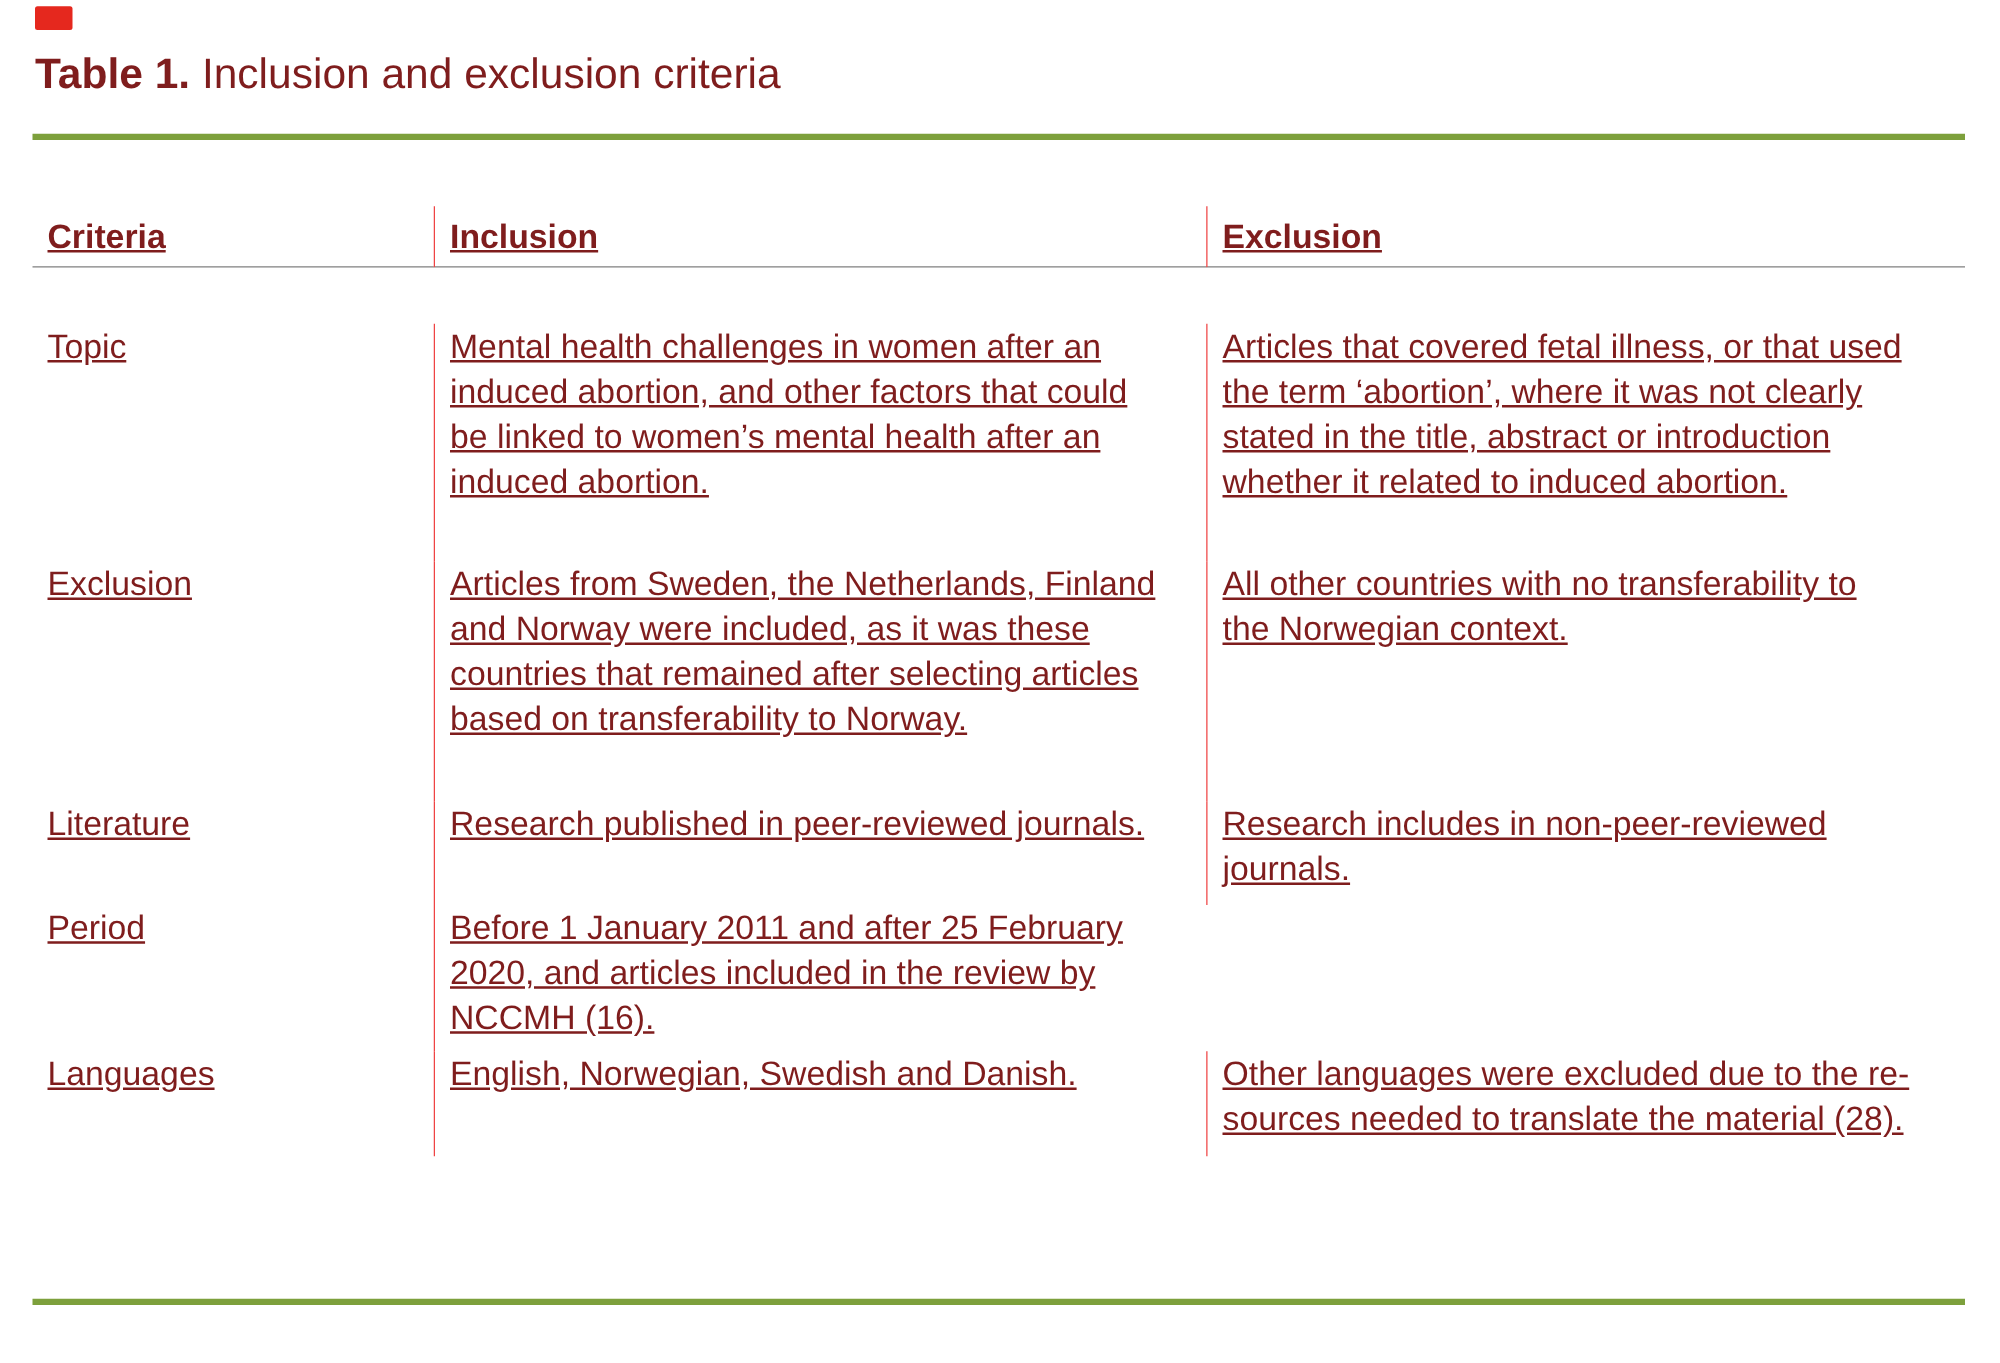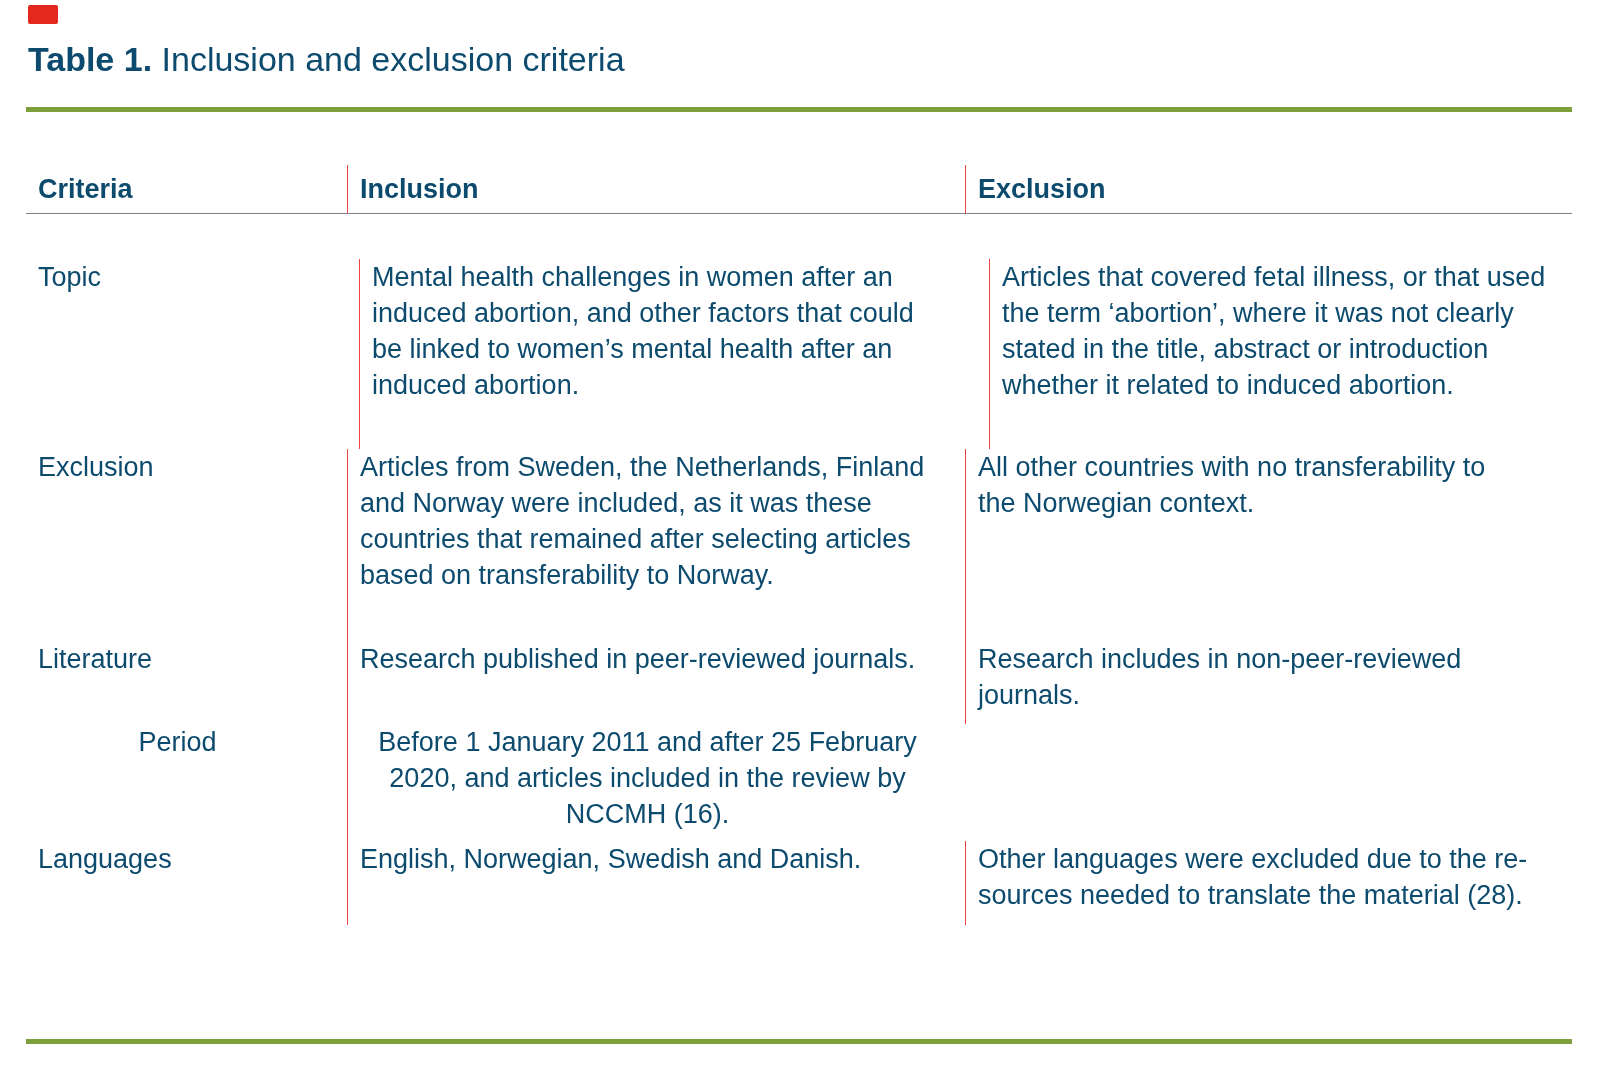--- a/index.html
+++ b/index.html
@@ -6,21 +6,21 @@
     margin: 0;
     padding: 0;
     background: #ffffff;
   }
   .page {
     position: relative;
     width: 1600px;
     height: 1090px;
     background: #ffffff;
     font-family: "Liberation Sans", sans-serif;
-    color: #0c4a6e;
+    color: #7f1d1d;
     overflow: hidden;
   }
   .red-mark {
     position: absolute;
     left: 28px;
     top: 5px;
     width: 30px;
     height: 19px;
     background: #e5281e;
     border-radius: 2px;
@@ -43,20 +43,21 @@
     background: #7da03c;
   }
   .rule-green.top { top: 107px; }
   .tbl {
     position: absolute;
     left: 26px;
     top: 165px;
     width: 1546px;
     font-size: 27px;
     line-height: 36px;
+    text-decoration: underline;
   }
   .row {
     display: grid;
     grid-template-columns: 321px 618px 607px;
   }
   .cell {
     padding-left: 12px;
     padding-right: 30px;
     white-space: pre-line;
   }
@@ -66,23 +67,23 @@
     font-weight: 700;
     padding-top: 6px;
     height: 42px;
     border-bottom: 1px solid #808080;
     white-space: nowrap;
   }
   .r-topic      { padding-top: 45px; }
   .r-topic .cell      { padding-bottom: 46px; }
   .r-countries .cell  { padding-bottom: 48px; }
   .r-literature .cell { padding-bottom: 11px; }
-  .r-period .cell     { padding-bottom: 9px; text-align: center; }
+  .r-period .cell     { padding-bottom: 9px; }
   .r-languages .cell  { padding-bottom: 12px; }
-  .r-topic { display: grid; grid-template-columns: 321px 618px 607px; gap: 12px; }
+  .r-topic { display: grid; grid-template-columns: 321px 618px 607px; }
 </style>
 </head>
 <body>
 
 <div class="page">
 
   <div class="red-mark"></div>
 
   <div class="title">
     <span class="bold">Table 1.</span><span> Inclusion and exclusion criteria</span>

